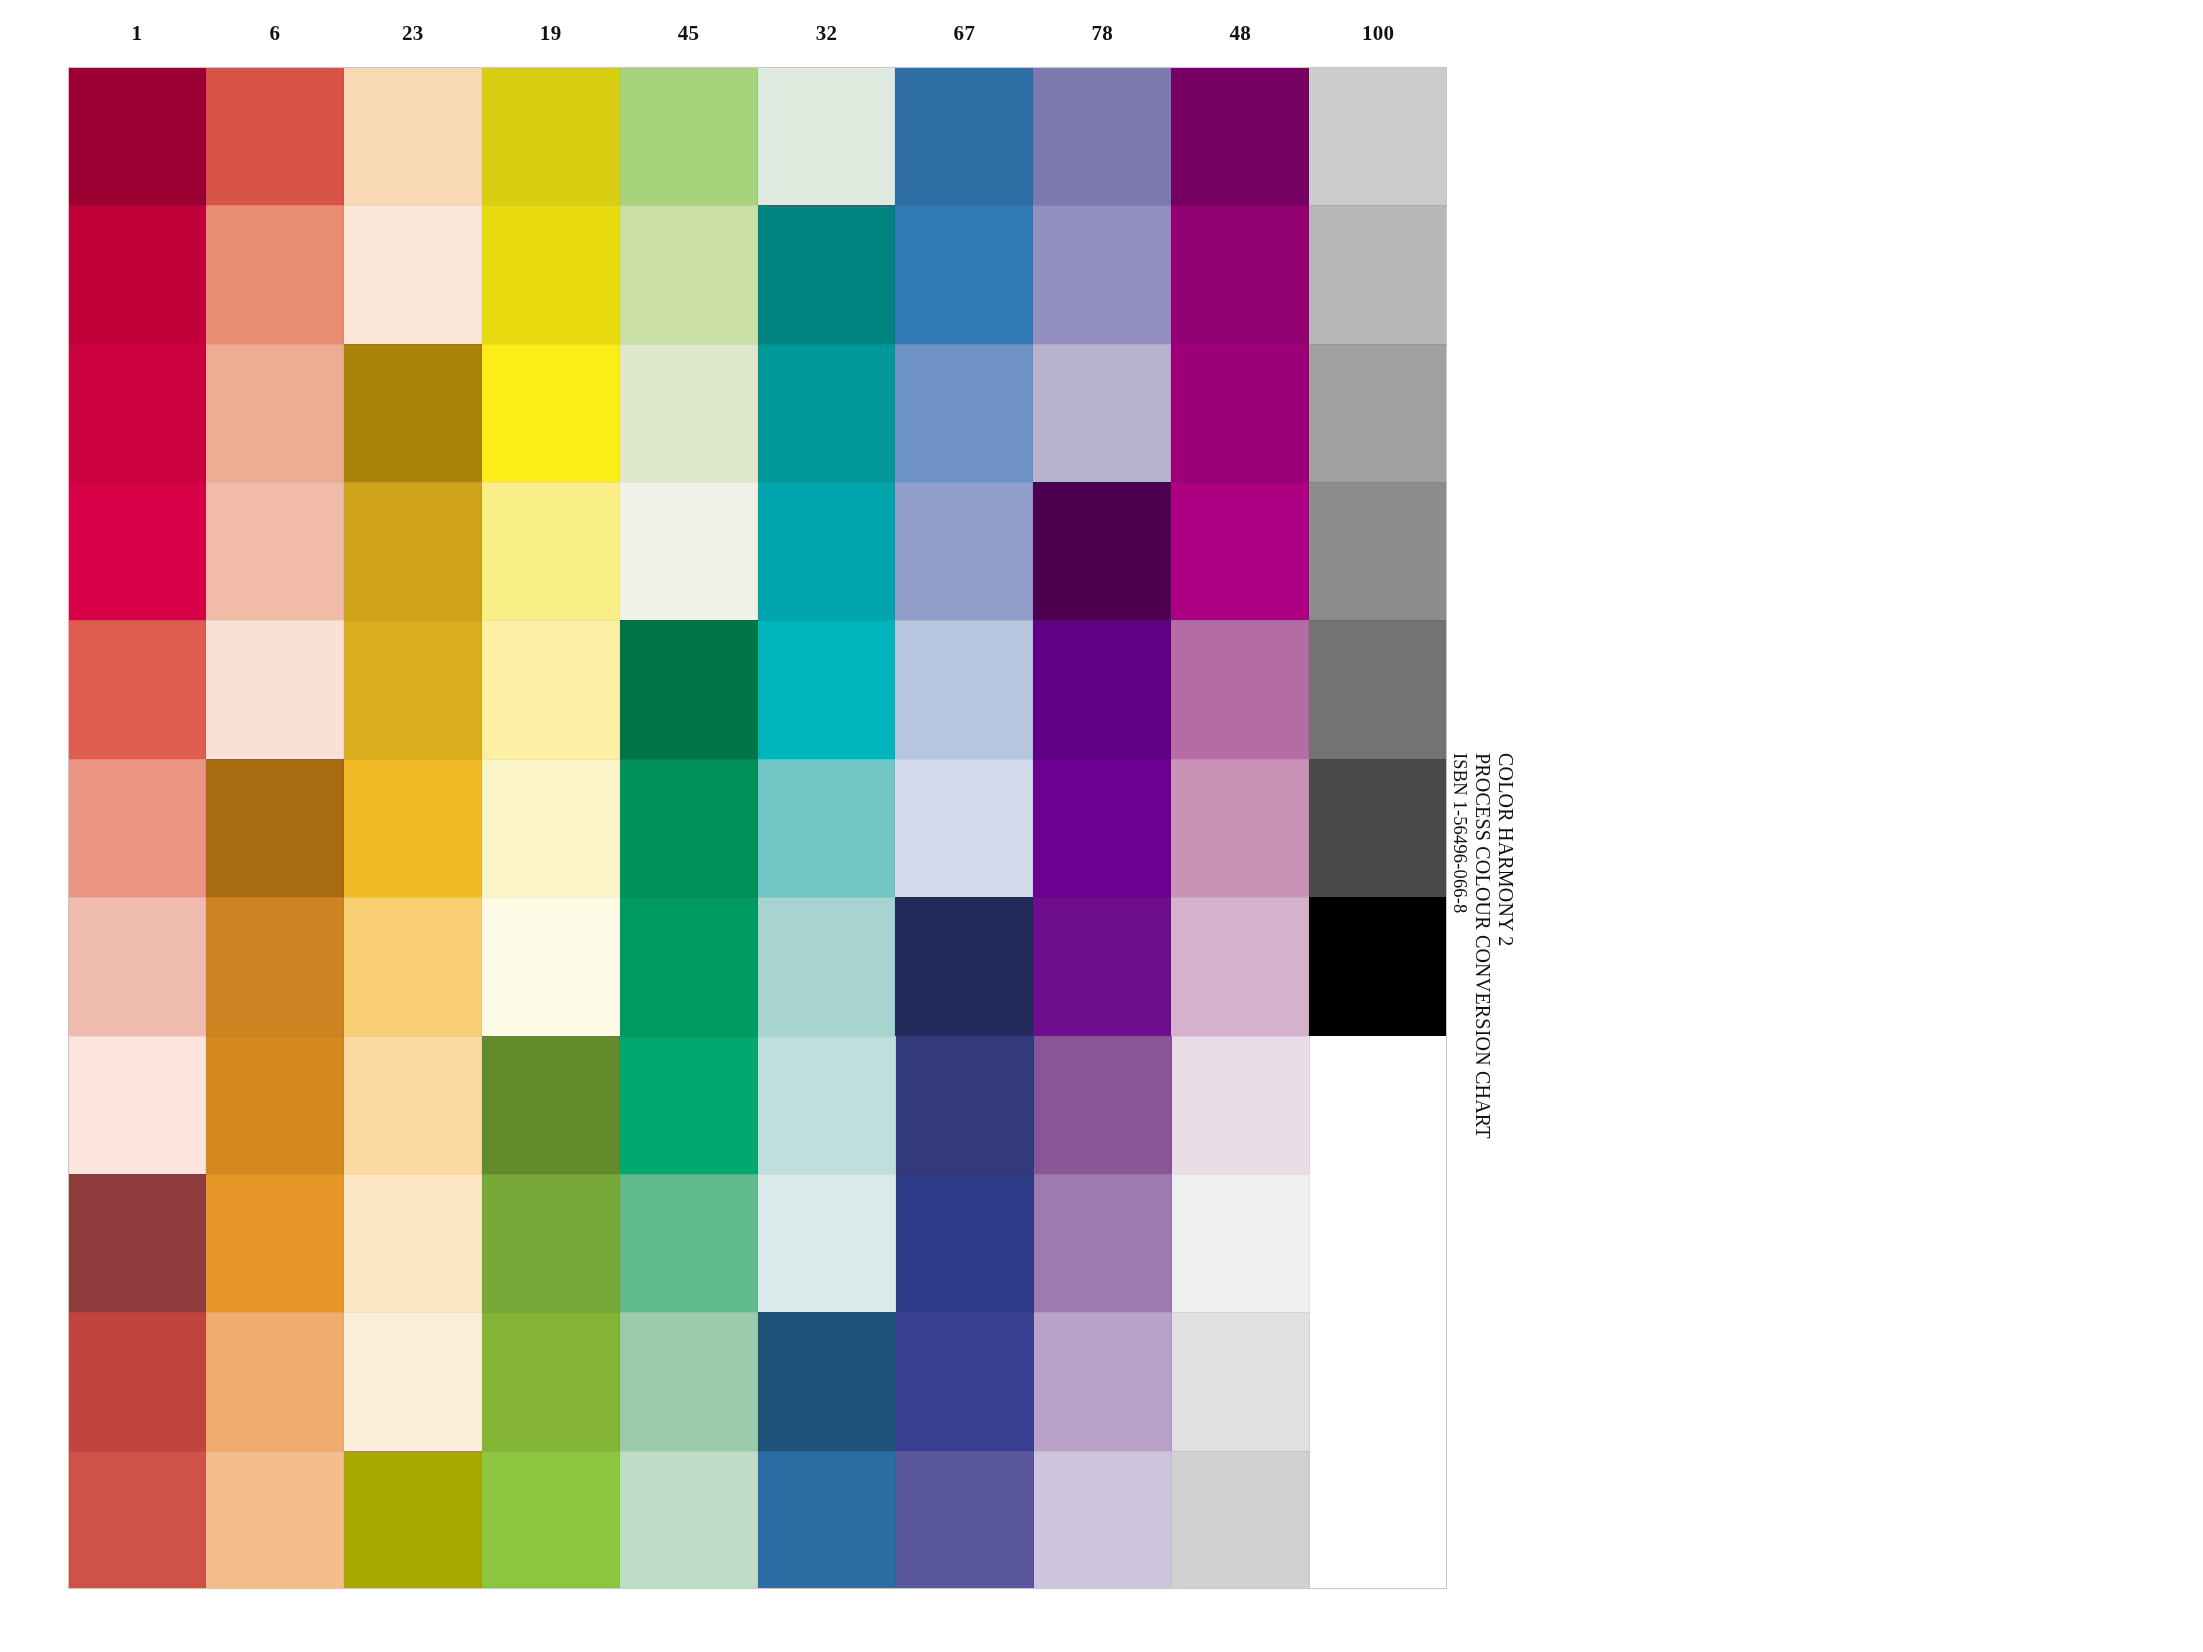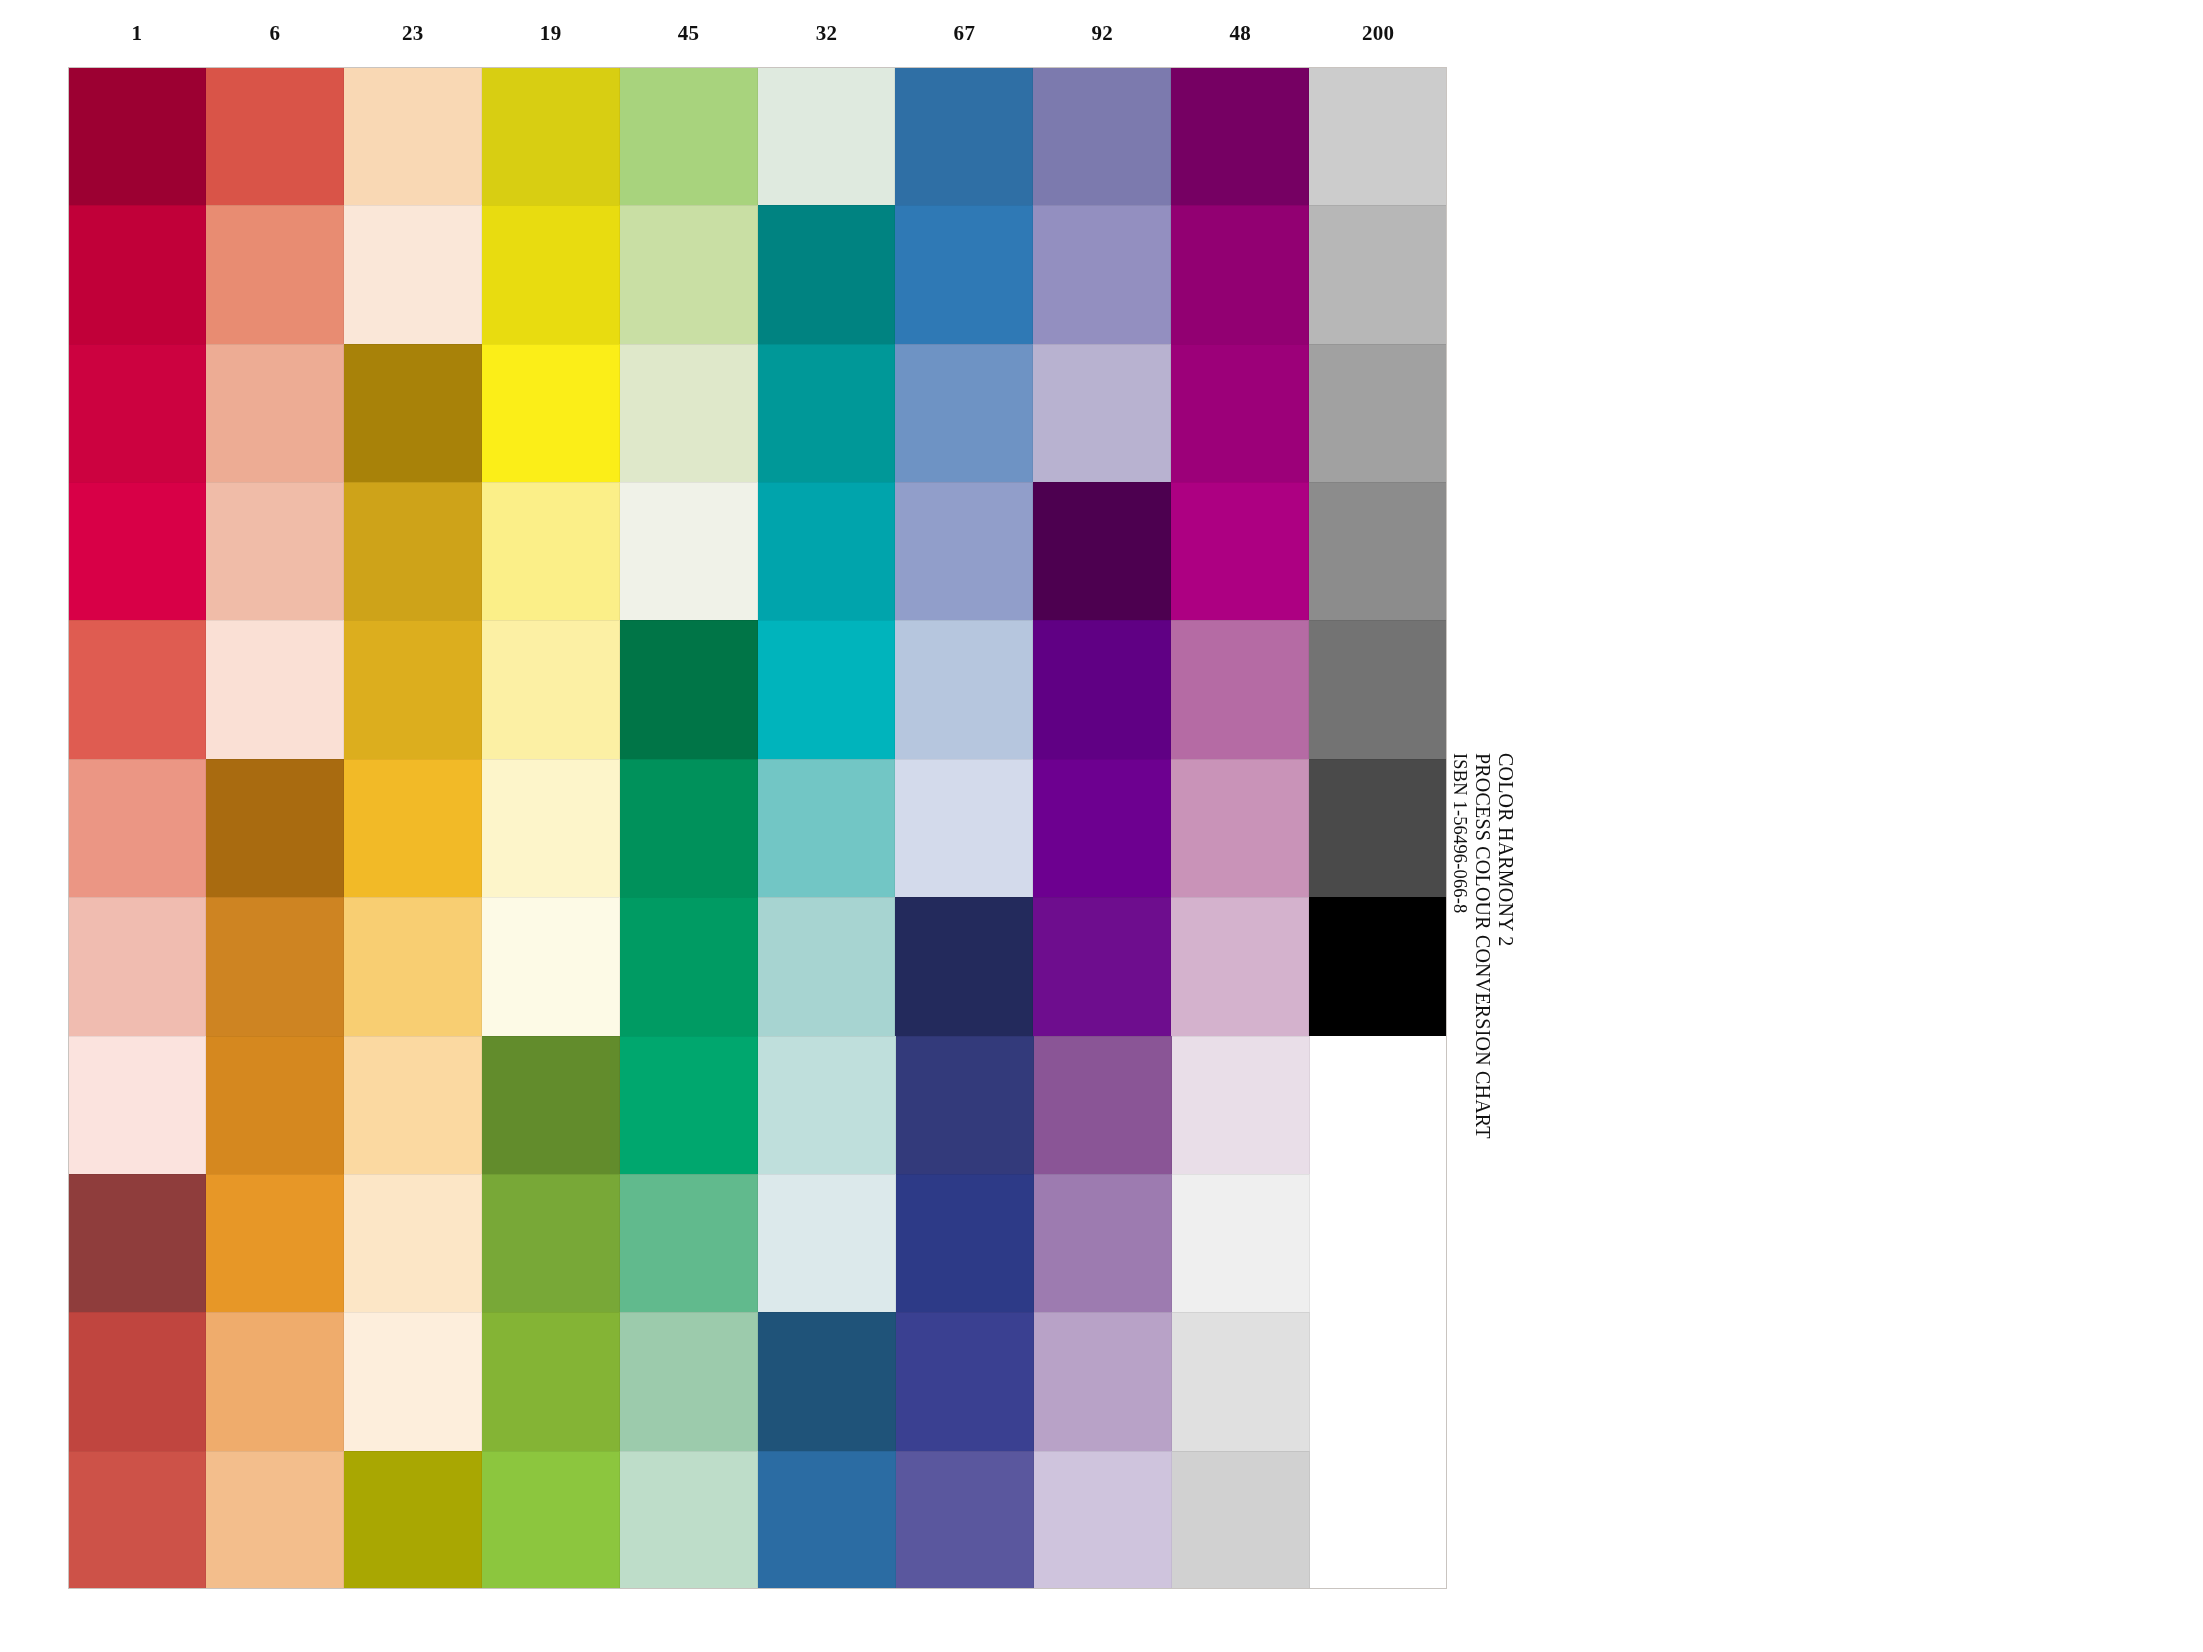--- a/index.html
+++ b/index.html
@@ -127,23 +127,23 @@
 <div id="page">
 
   <div id="header-row">
     <div class="col-header">1</div>
     <div class="col-header">6</div>
     <div class="col-header">23</div>
     <div class="col-header">19</div>
     <div class="col-header">45</div>
     <div class="col-header">32</div>
     <div class="col-header">67</div>
-    <div class="col-header">92</div>
+    <div class="col-header">78</div>
     <div class="col-header">48</div>
-    <div class="col-header">200</div>
+    <div class="col-header">100</div>
   </div>
 
   <div id="swatch-grid">
       <div class="swatch-row">
         <div class="swatch-cell" style="background: rgb(156, 0, 50); border-top: 0.9px solid rgba(0, 0, 0, 0.06); border-right: 0.9px solid rgba(0, 0, 0, 0.05);"></div>
         <div class="swatch-cell" style="background: rgb(217, 84, 72); border-top: 0.9px solid rgba(0, 0, 0, 0.06); border-right: 0.9px solid rgba(0, 0, 0, 0.05);"></div>
         <div class="swatch-cell" style="background: rgb(249, 216, 180); border-top: 0.9px solid rgba(0, 0, 0, 0.06); border-right: 0.9px solid rgba(0, 0, 0, 0.05);"></div>
         <div class="swatch-cell" style="background: rgb(216, 206, 18); border-top: 0.9px solid rgba(0, 0, 0, 0.06); border-right: 0.9px solid rgba(0, 0, 0, 0.05);"></div>
         <div class="swatch-cell" style="background: rgb(168, 211, 125); border-top: 0.9px solid rgba(0, 0, 0, 0.06); border-right: 0.9px solid rgba(0, 0, 0, 0.05);"></div>
         <div class="swatch-cell" style="background: rgb(223, 234, 223); border-top: 0.9px solid rgba(0, 0, 0, 0.06); border-right: 0.9px solid rgba(0, 0, 0, 0.05);"></div>

